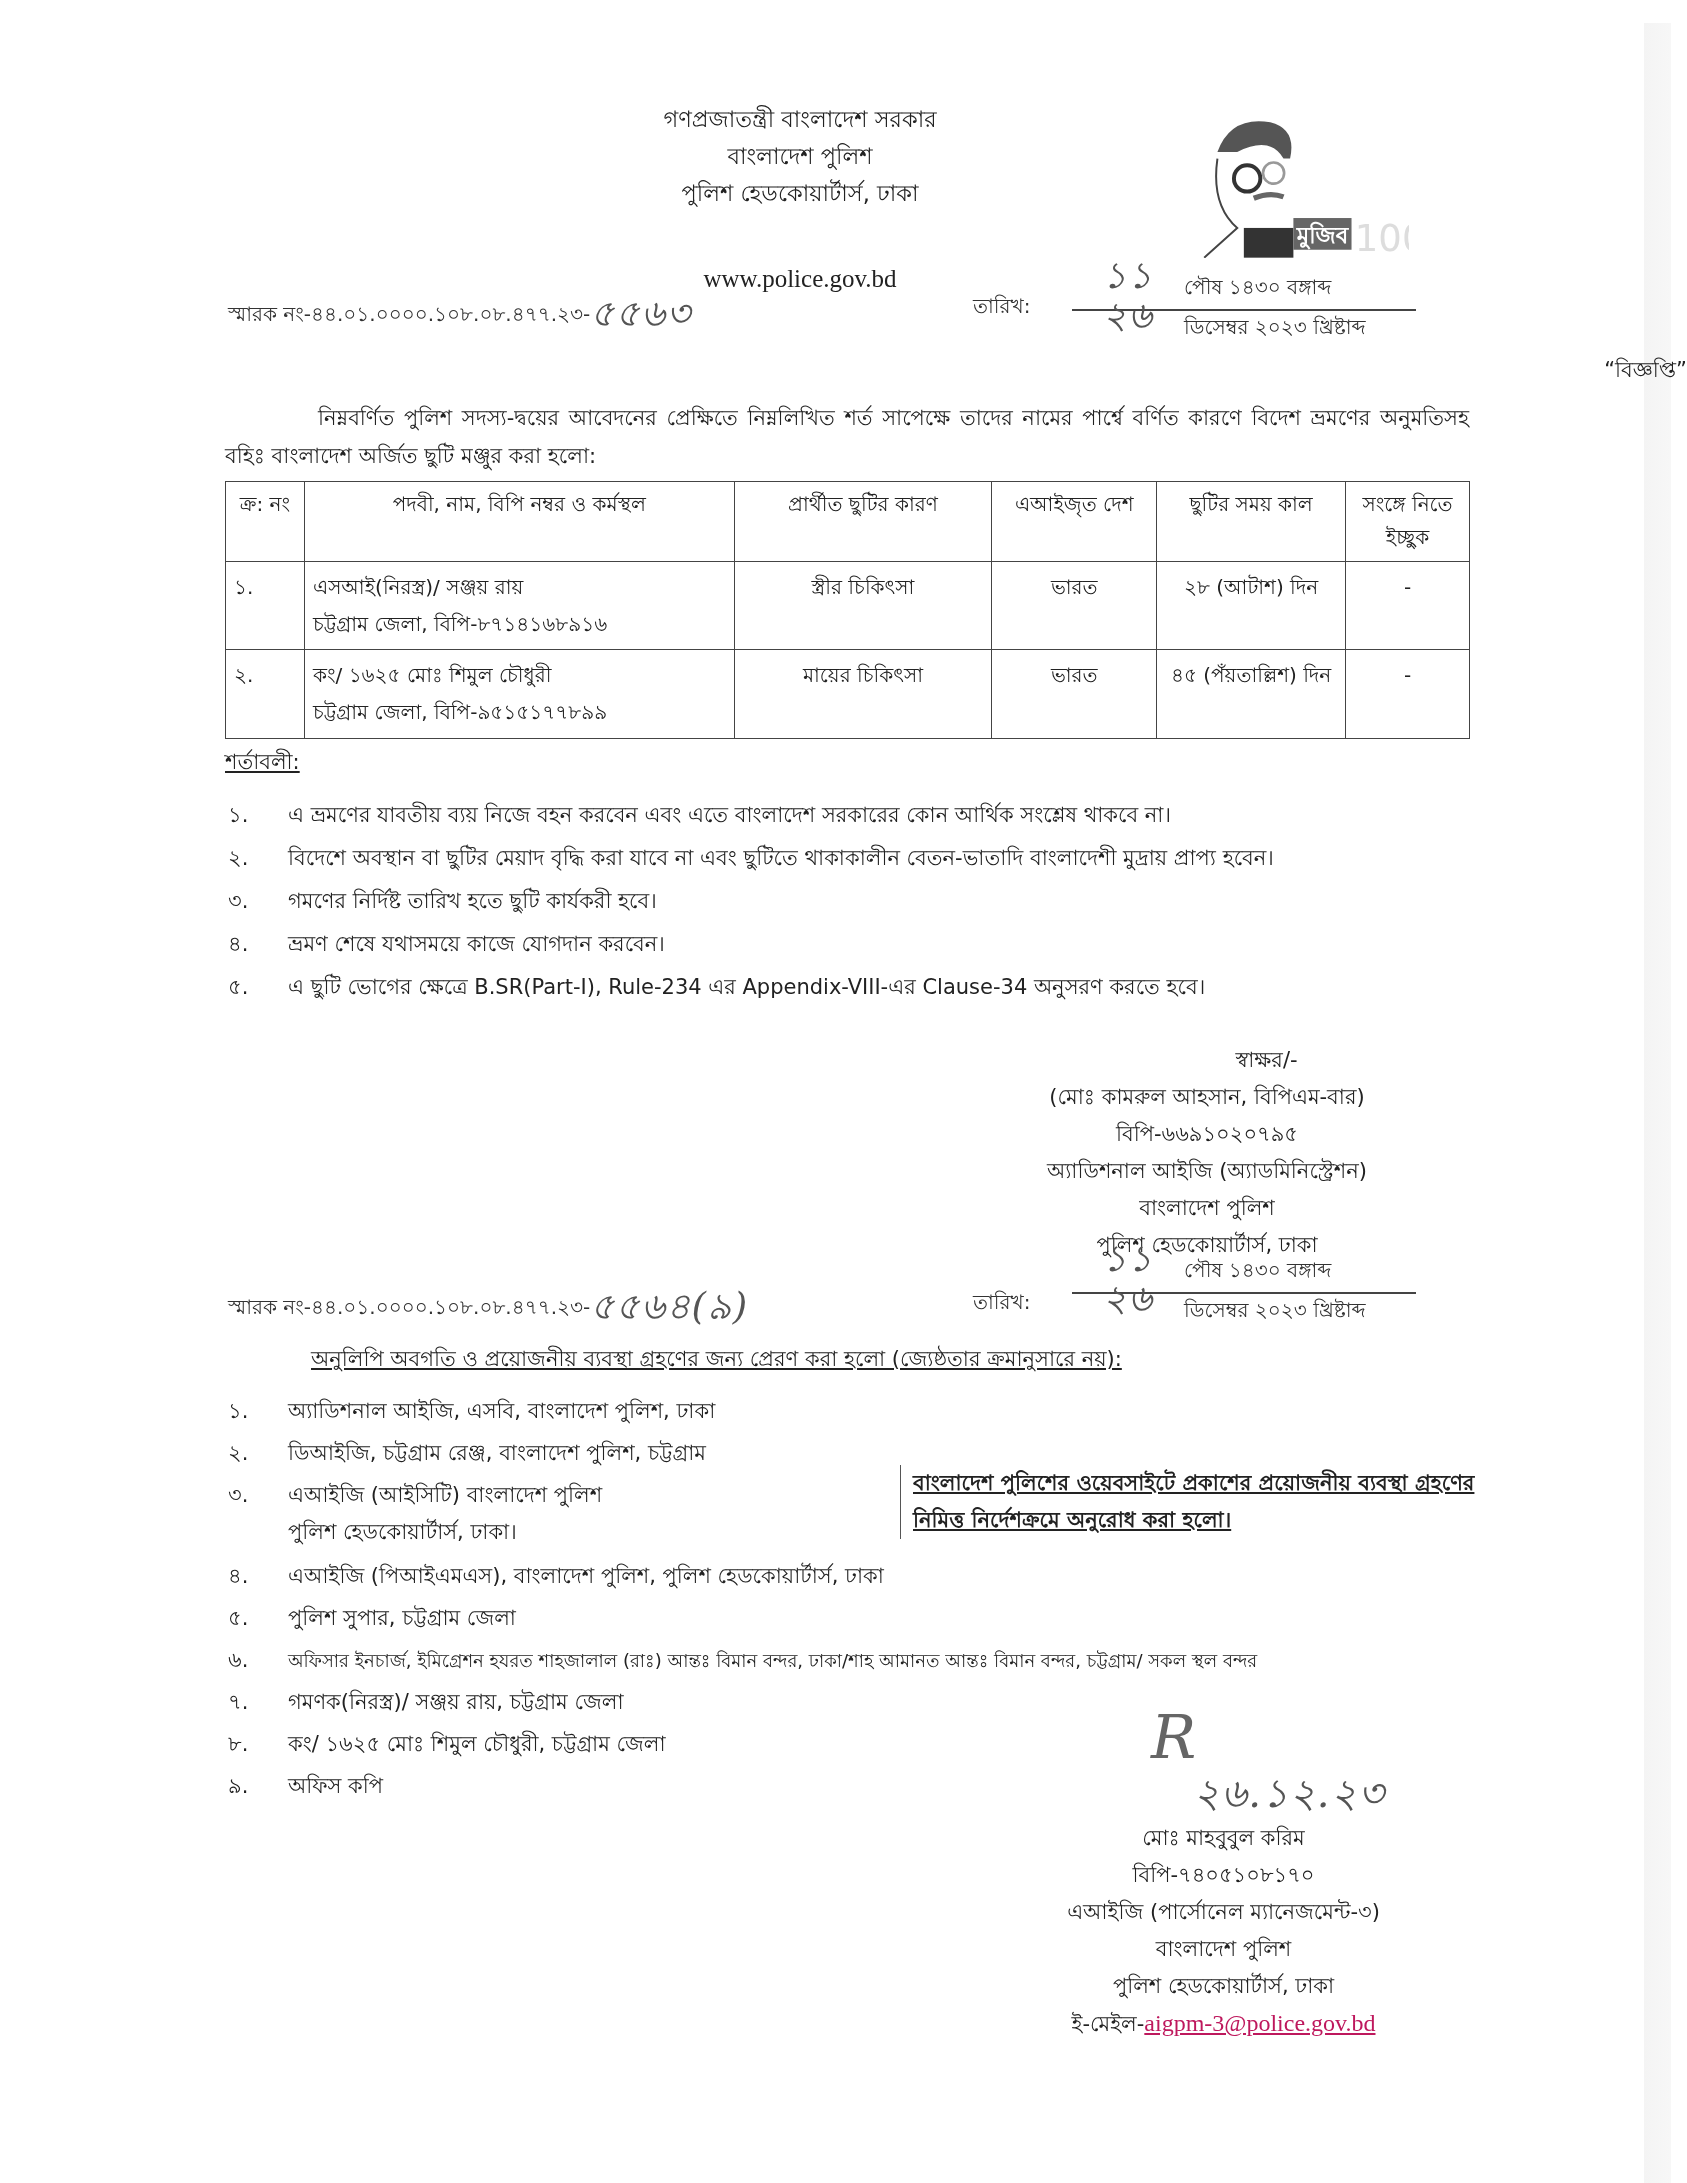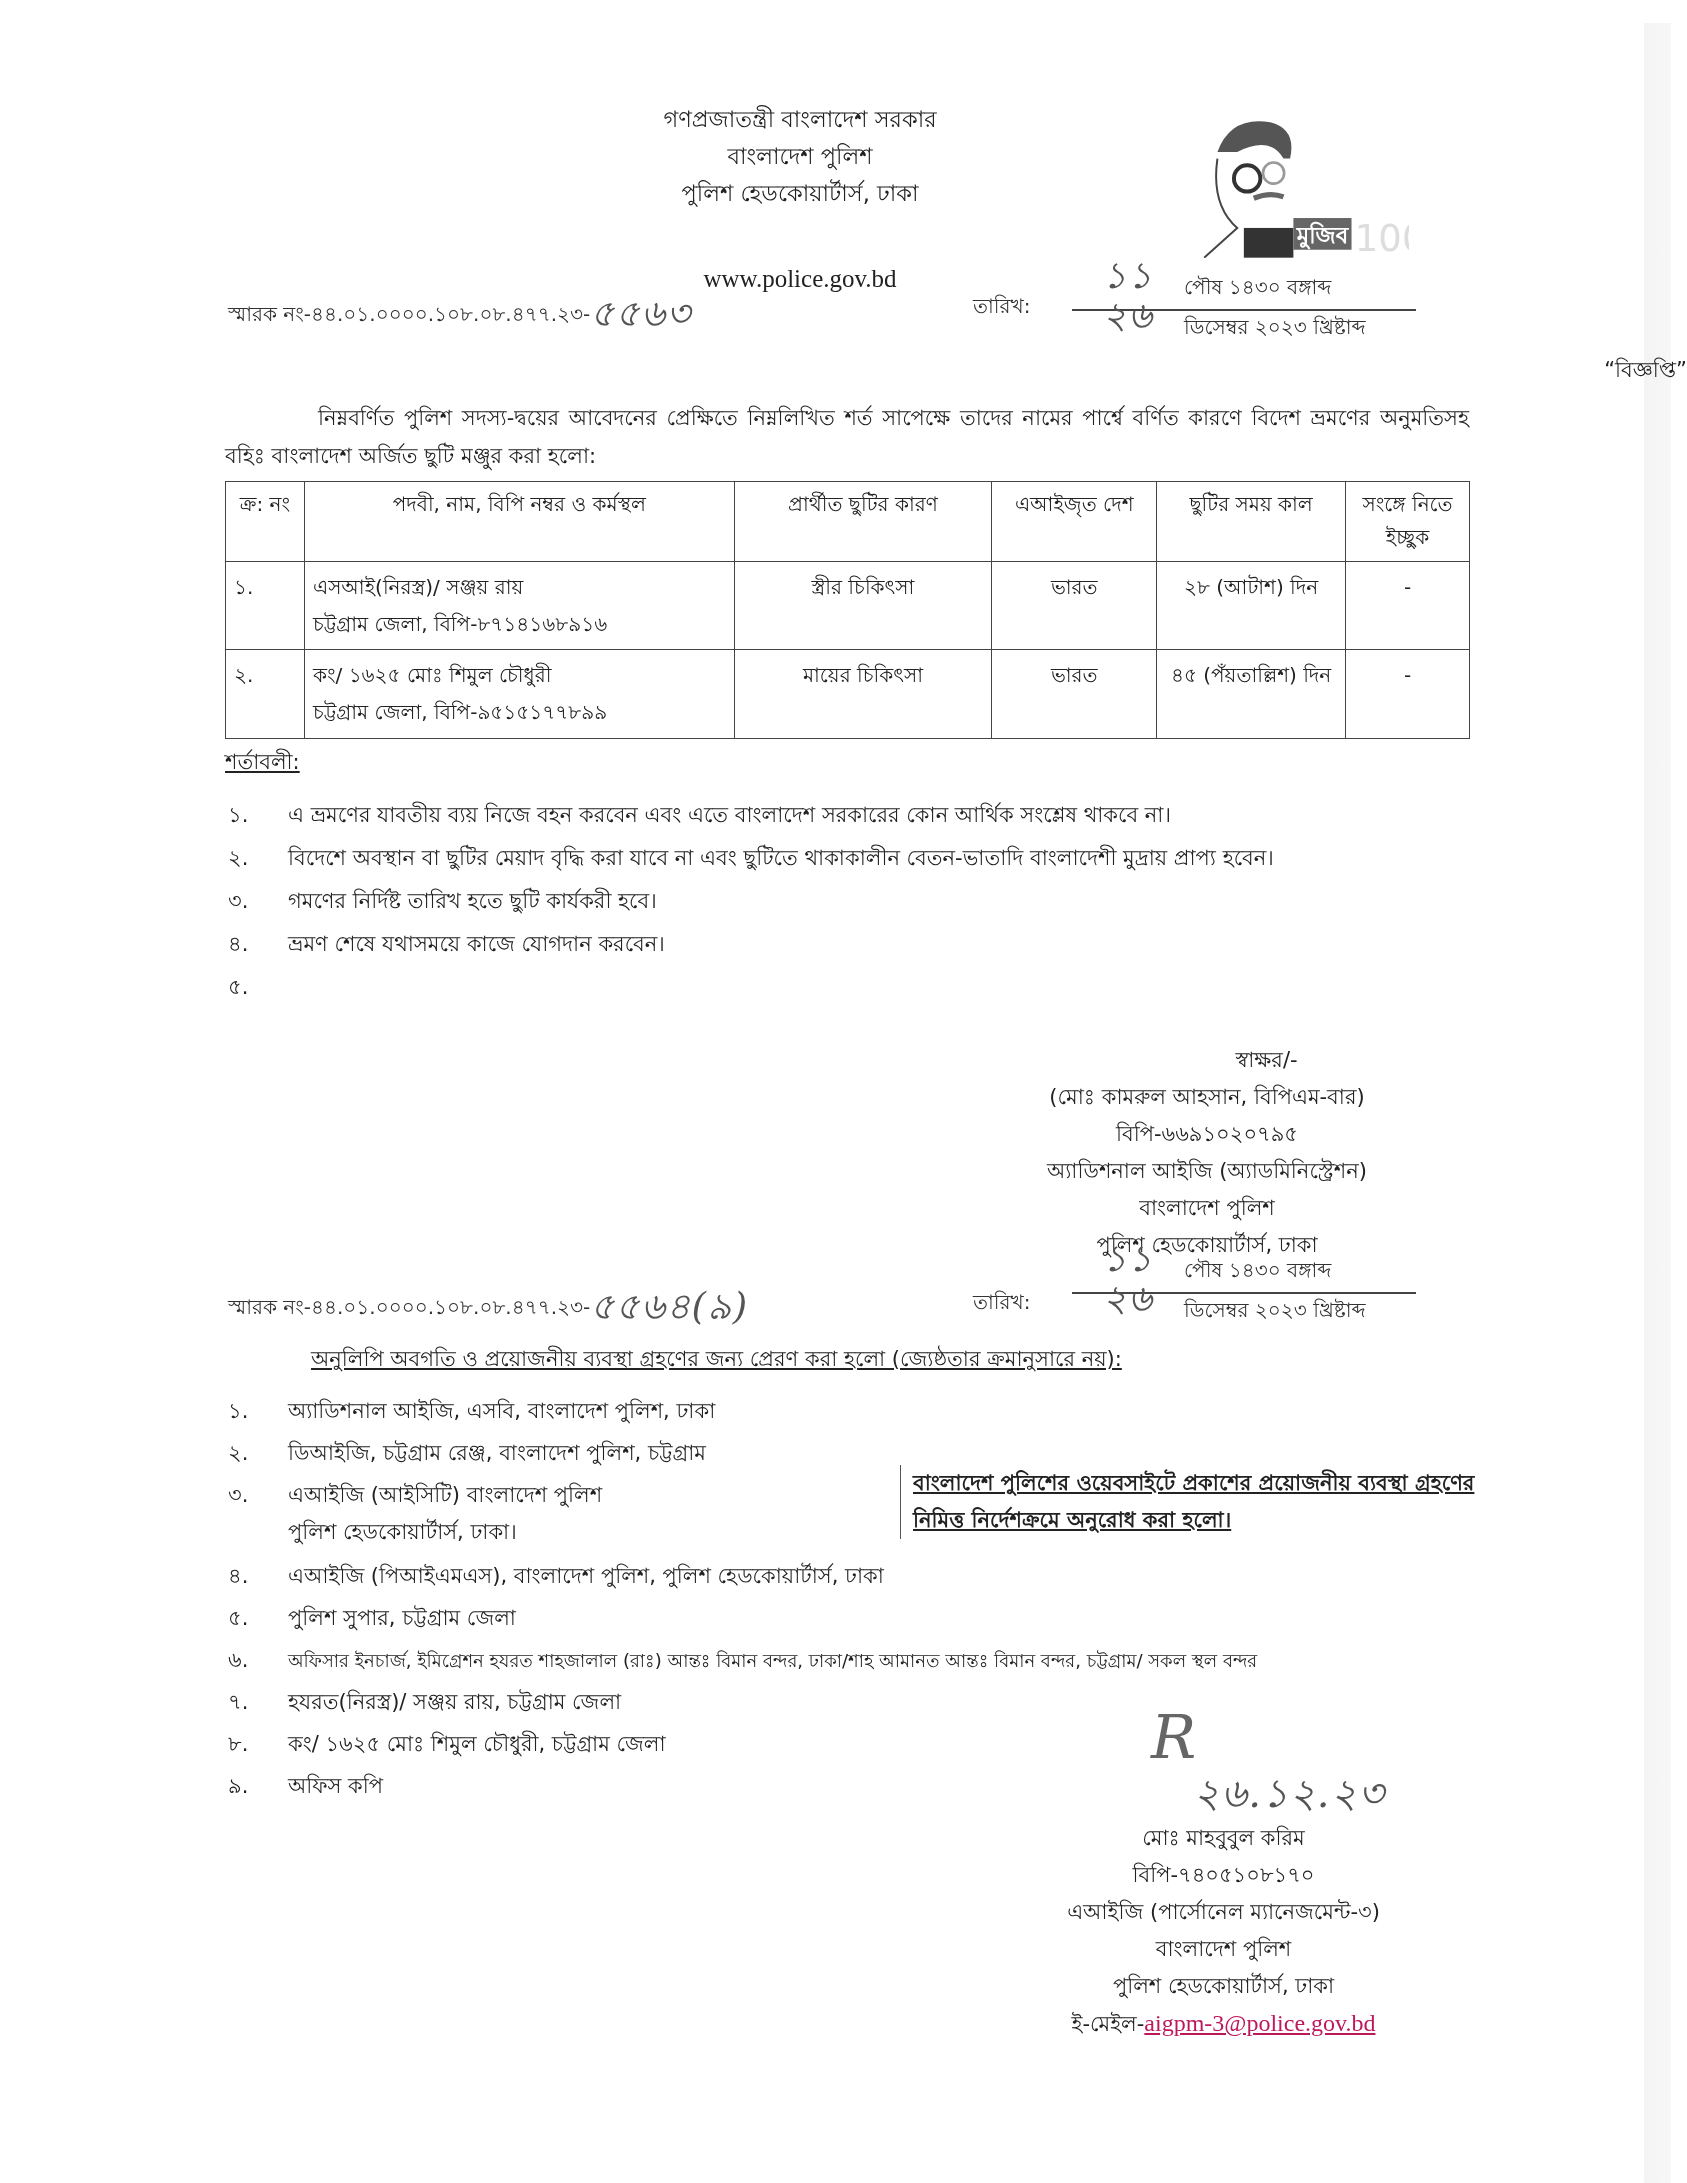--- a/index.html
+++ b/index.html
@@ -147,20 +147,21 @@
   <li>
       <span class="num-col">৩.</span>
       <span>গমণের নির্দিষ্ট তারিখ হতে ছুটি কার্যকরী হবে।</span>
     </li>
   <li>
       <span class="num-col">৪.</span>
       <span>ভ্রমণ শেষে যথাসময়ে কাজে যোগদান করবেন।</span>
     </li>
   <li>
       <span class="num-col">৫.</span>
+      <span>এ ছুটি ভোগের ক্ষেত্রে B.SR(Part-I), Rule-234 এর Appendix-VIII-এর Clause-34 অনুসরণ করতে হবে।</span>
     </li>
 </ol>
 
 <div class="abs sig1">
   <div style="padding-left:119px">স্বাক্ষর/-</div>
   <div>(মোঃ কামরুল আহসান, বিপিএম-বার)</div>
   <div>বিপি-৬৬৯১০২০৭৯৫</div>
   <div>অ্যাডিশনাল আইজি (অ্যাডমিনিস্ট্রেশন)</div>
   <div>বাংলাদেশ পুলিশ</div>
   <div>পুলিশ হেডকোয়ার্টার্স, ঢাকা</div>
@@ -207,21 +208,21 @@
   <li>
       <span class="num-col">৫.</span>
       <span>পুলিশ সুপার, চট্টগ্রাম জেলা</span>
     </li>
   <li>
       <span class="num-col">৬.</span>
       <span style="font-size:18px">অফিসার ইনচার্জ, ইমিগ্রেশন হযরত শাহজালাল (রাঃ) আন্তঃ বিমান বন্দর, ঢাকা/শাহ আমানত আন্তঃ বিমান বন্দর, চট্টগ্রাম/ সকল স্থল বন্দর</span>
     </li>
   <li>
       <span class="num-col">৭.</span>
-      <span>হযরত(নিরস্ত্র)/ সঞ্জয় রায়, চট্টগ্রাম জেলা</span>
+      <span>গমণক(নিরস্ত্র)/ সঞ্জয় রায়, চট্টগ্রাম জেলা</span>
     </li>
   <li>
       <span class="num-col">৮.</span>
       <span>কং/ ১৬২৫ মোঃ শিমুল চৌধুরী, চট্টগ্রাম জেলা</span>
     </li>
   <li>
       <span class="num-col">৯.</span>
       <span>অফিস কপি</span>
     </li>
 </ol>

